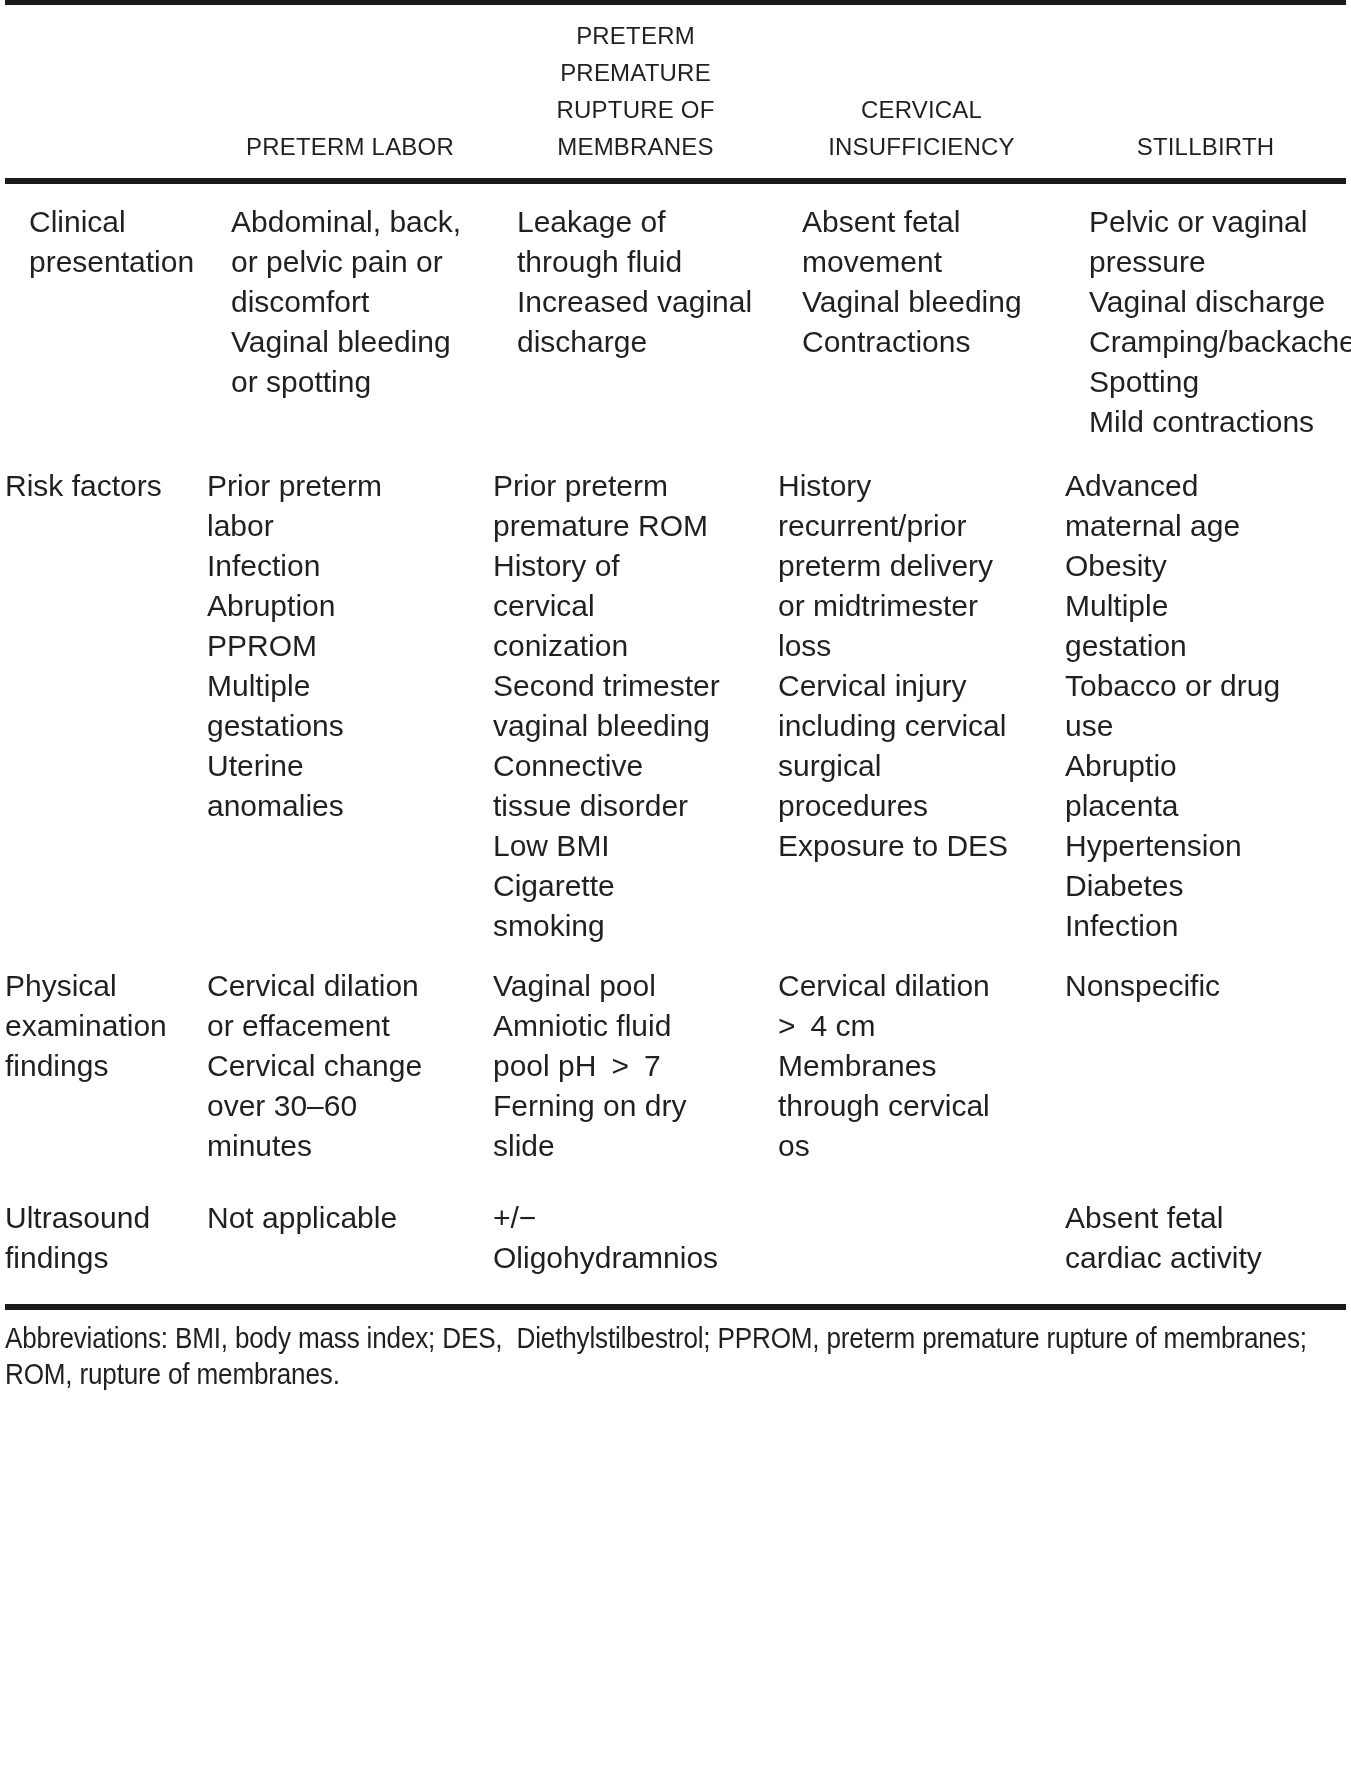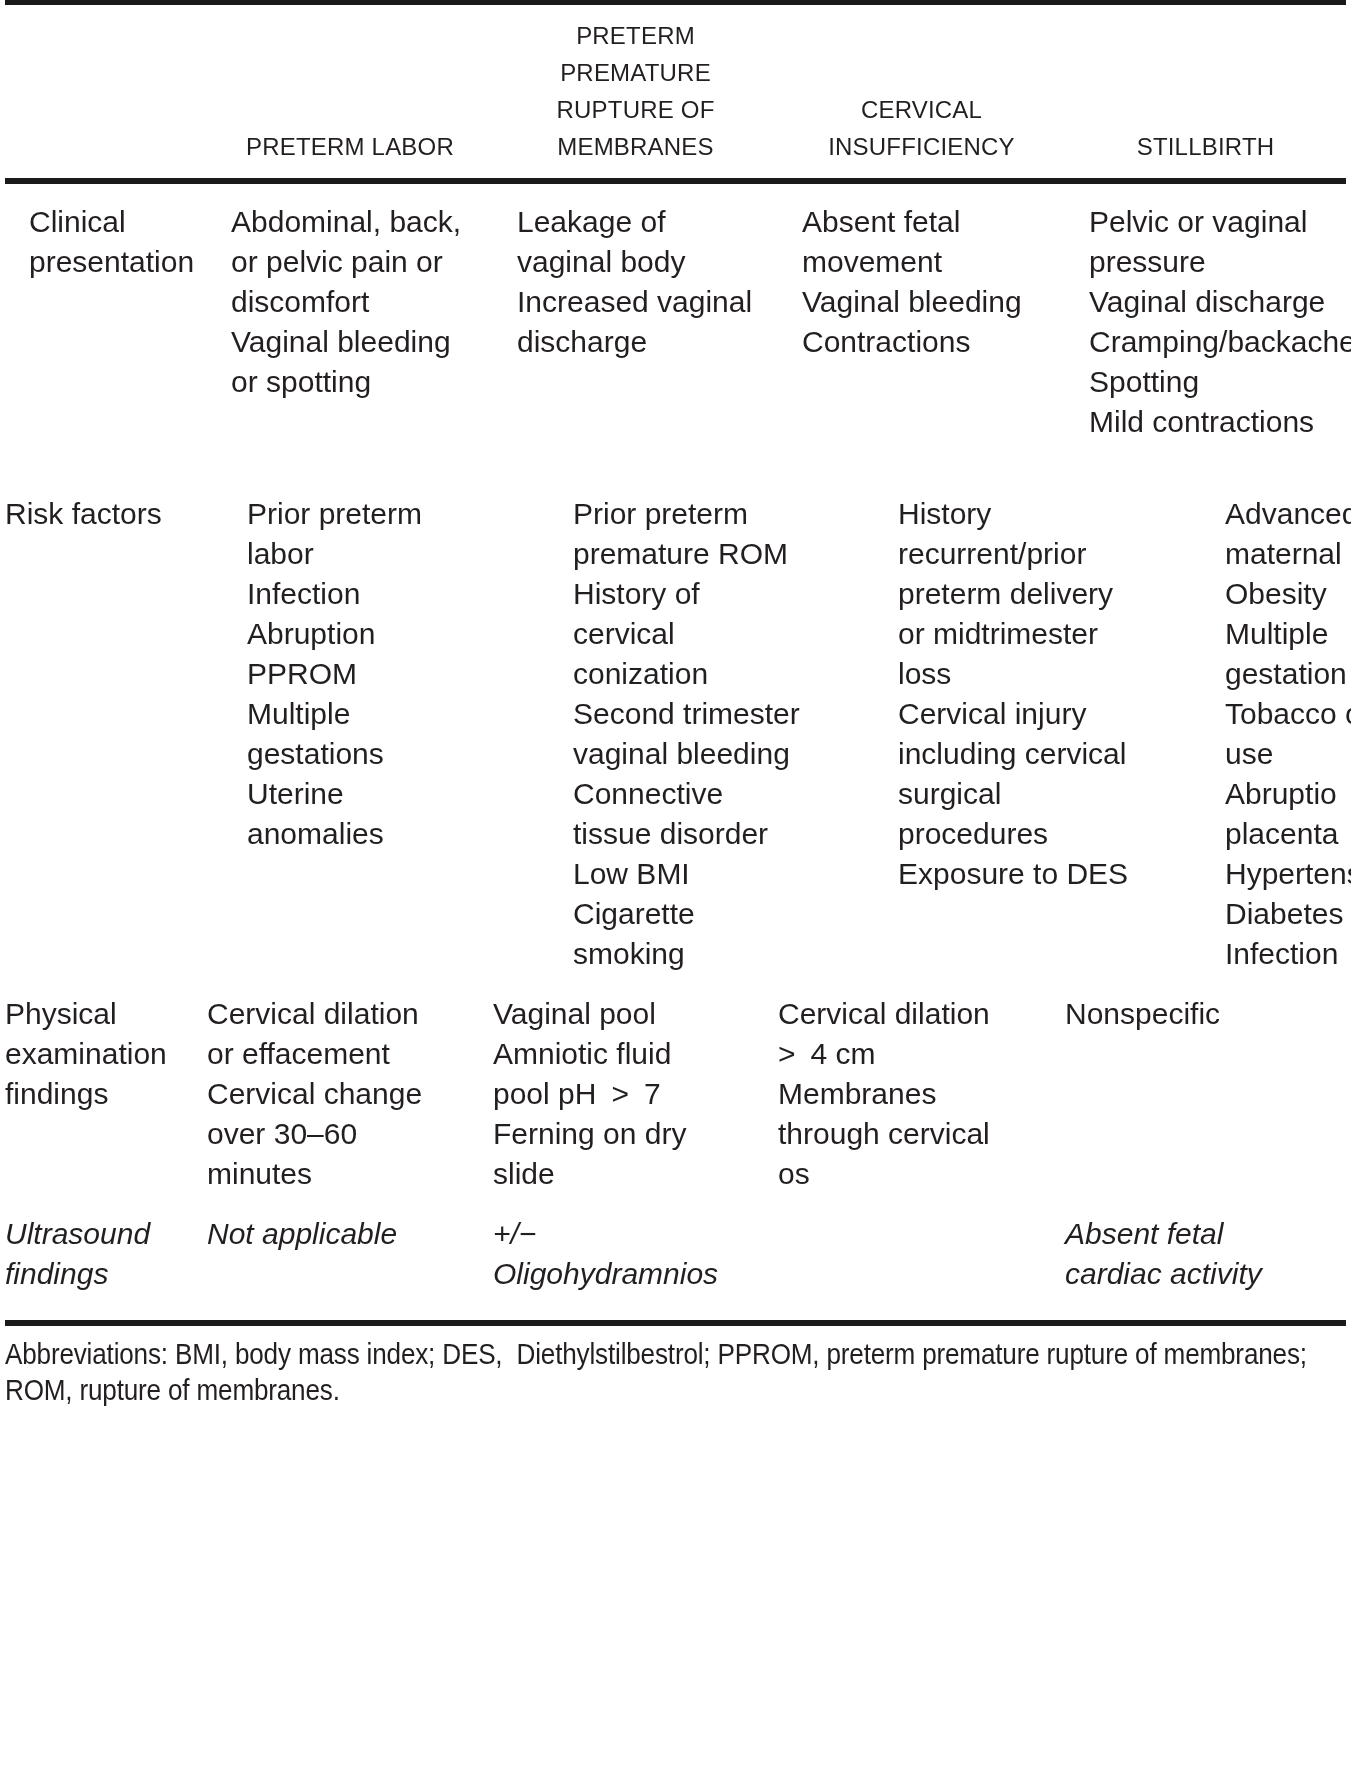--- a/index.html
+++ b/index.html
@@ -37,23 +37,23 @@
   .hcell {
     font-size: 24px;
     line-height: 37px;
     text-align: center;
     align-self: end;
     white-space: pre-line;
     letter-spacing: 0.2px;
   }
   .hcell.c0 { text-align: left; }
   .row1 { margin-top: 18px; margin-left: 24px; }
-  .row2 { margin-top: 52px; gap: 40px; }
+  .row2 { margin-top: 24px; }
   .row3 { margin-top: 20px; }
-  .row4 { margin-top: 20px; font-style: italic; }
+  .row4 { margin-top: 32px; }
   .cell {
     font-size: 30px;
     line-height: 40px;
   }
   .cell .item { margin: 0; }
   .c0 .item-wrap, .c0.label { max-width: 180px; }
   .c1 .item-wrap { max-width: 238px; }
   .c2 .item-wrap { max-width: 236px; }
   .c3 .item-wrap { max-width: 243px; }
   .c4 .item-wrap { max-width: 232px; }
@@ -90,21 +90,21 @@
   <div class="rule"></div>
 
   <div id="table-body">
       <div class="grid row1">
         <div class="cell c0 label">Clinical presentation</div>
         <div class="cell c1">
           <div class="item item-wrap">Abdominal, back, or pelvic pain or discomfort</div>
           <div class="item item-wrap">Vaginal bleeding or spotting</div>
         </div>
         <div class="cell c2">
-          <div class="item item-wrap">Leakage of vaginal body</div>
+          <div class="item item-wrap">Leakage of through fluid</div>
           <div class="item item-wrap">Increased vaginal discharge</div>
         </div>
         <div class="cell c4">
           <div class="item item-wrap">Absent fetal movement</div>
           <div class="item item-wrap">Vaginal bleeding</div>
           <div class="item item-wrap">Contractions</div>
         </div>
         <div class="cell c3">
           <div class="item item-wrap">Pelvic or vaginal pressure</div>
           <div class="item item-wrap">Vaginal discharge</div>

